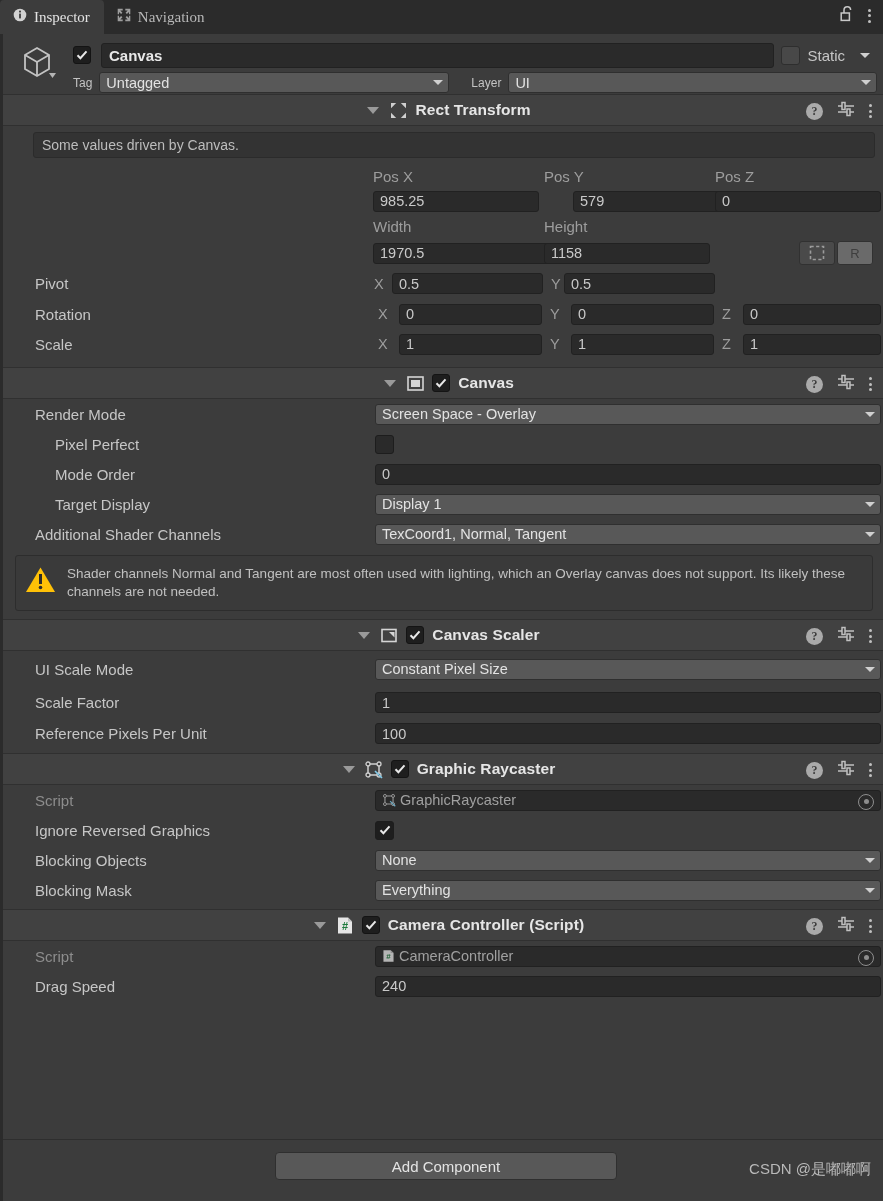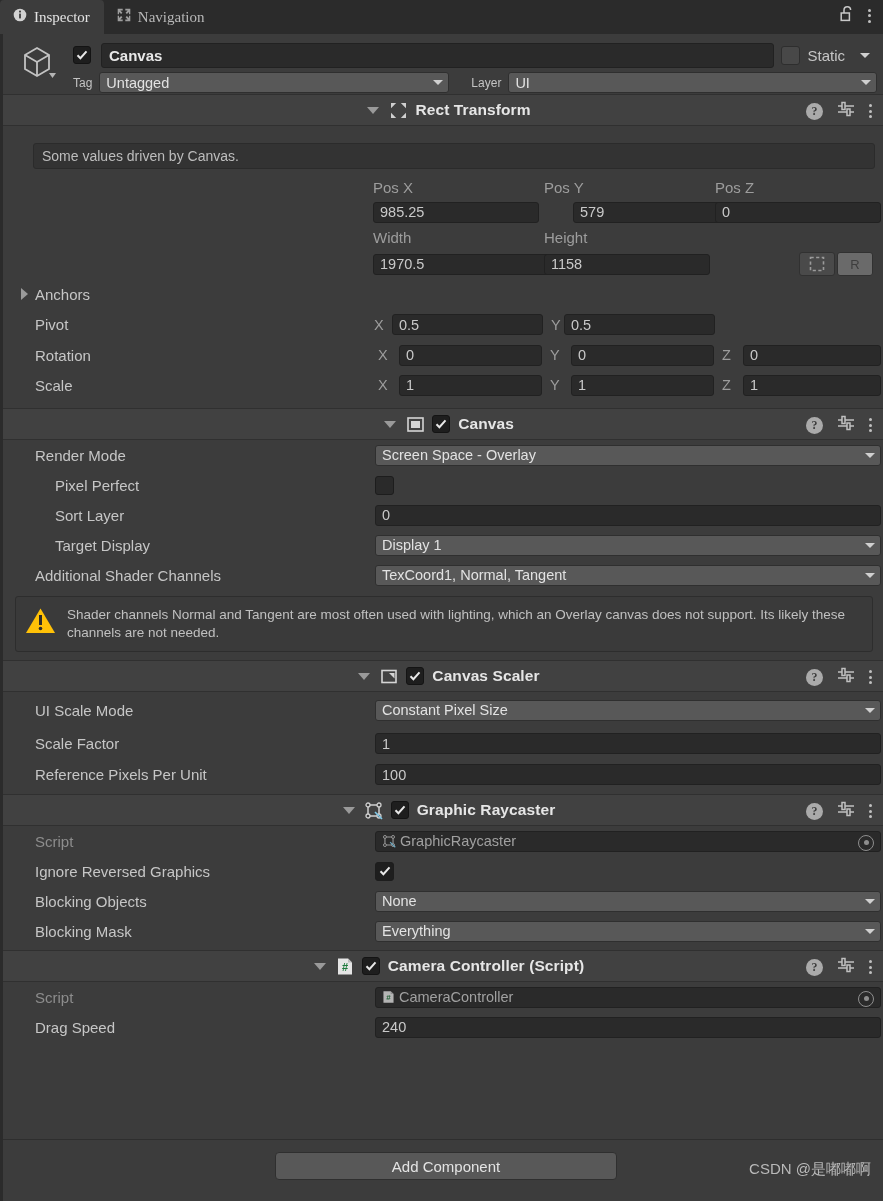--- a/index.html
+++ b/index.html
@@ -226,21 +226,21 @@
         </span>
         <span class="menu-dots">
             <i></i>
             <i></i>
             <i></i>
           </span>
       </span>
     </div>
 
     <div class="rowblock">
-      <div class="helpbox" style="margin-top:17px;">
+      <div class="helpbox" style="margin-top:6px;">
         <span>Some values driven by Canvas.</span>
       </div>
 
       <div class="row" style="height:24px;margin-top:6px;">
         <span class="lbl" style="position:absolute;left:370px;color:#9d9d9d;">Pos X</span>
         <span class="lbl" style="position:absolute;left:541px;color:#9d9d9d;">Pos Y</span>
         <span class="lbl" style="position:absolute;left:712px;color:#9d9d9d;">Pos Z</span>
       </div>
       <div class="row" style="height:26px;">
         <span class="input" style="position:absolute;left:370px;width:166px;">985.25</span>
@@ -258,24 +258,20 @@
         <span class="anchorbtns">
           <span class="abtn">
             <svg width="16" height="16" viewBox="0 0 16 16">
                 <rect x="1.5" y="1.5" width="13" height="13" fill="none" stroke="#9b9b9b" stroke-width="1.6" stroke-dasharray="3.2 2.4"></rect>
               </svg>
           </span>
           <span class="abtn r">R</span>
         </span>
       </div>
 
-      <div class="row" style="height:30px;">
-        <span class="foldout closed" style="margin-left:18px;margin-right:7px;"></span>
-        <span class="lbl">Anchors</span>
-      </div>
 
       <div class="row" style="height:31px;">
         <span class="lbl" style="position:absolute;left:32px;">Pivot</span>
         <span class="axis" style="position:absolute;left:371px;">X</span>
         <span class="input" style="position:absolute;left:389px;width:151px;">0.5</span>
         <span class="axis" style="position:absolute;left:548px;">Y</span>
         <span class="input" style="position:absolute;left:561px;width:151px;">0.5</span>
       </div>
 
       <div class="row" style="height:30px;">
@@ -338,21 +334,21 @@
         <span class="dropdown" style="position:absolute;left:372px;width:506px;">
           <span class="cap">Screen Space - Overlay</span>
           <span class="caret"></span>
         </span>
       </div>
       <div class="row" style="height:30px;">
         <span class="lbl" style="position:absolute;left:52px;">Pixel Perfect</span>
         <span class="subcb" style="position:absolute;left:372px;"></span>
       </div>
       <div class="row" style="height:30px;">
-        <span class="lbl" style="position:absolute;left:52px;">Sort Layer</span>
+        <span class="lbl" style="position:absolute;left:52px;">Mode Order</span>
         <span class="input" style="position:absolute;left:372px;width:506px;">0</span>
       </div>
       <div class="row" style="height:30px;">
         <span class="lbl" style="position:absolute;left:52px;">Target Display</span>
         <span class="dropdown" style="position:absolute;left:372px;width:506px;">
           <span class="cap">Display 1</span>
           <span class="caret"></span>
         </span>
       </div>
       <div class="row" style="height:30px;">

